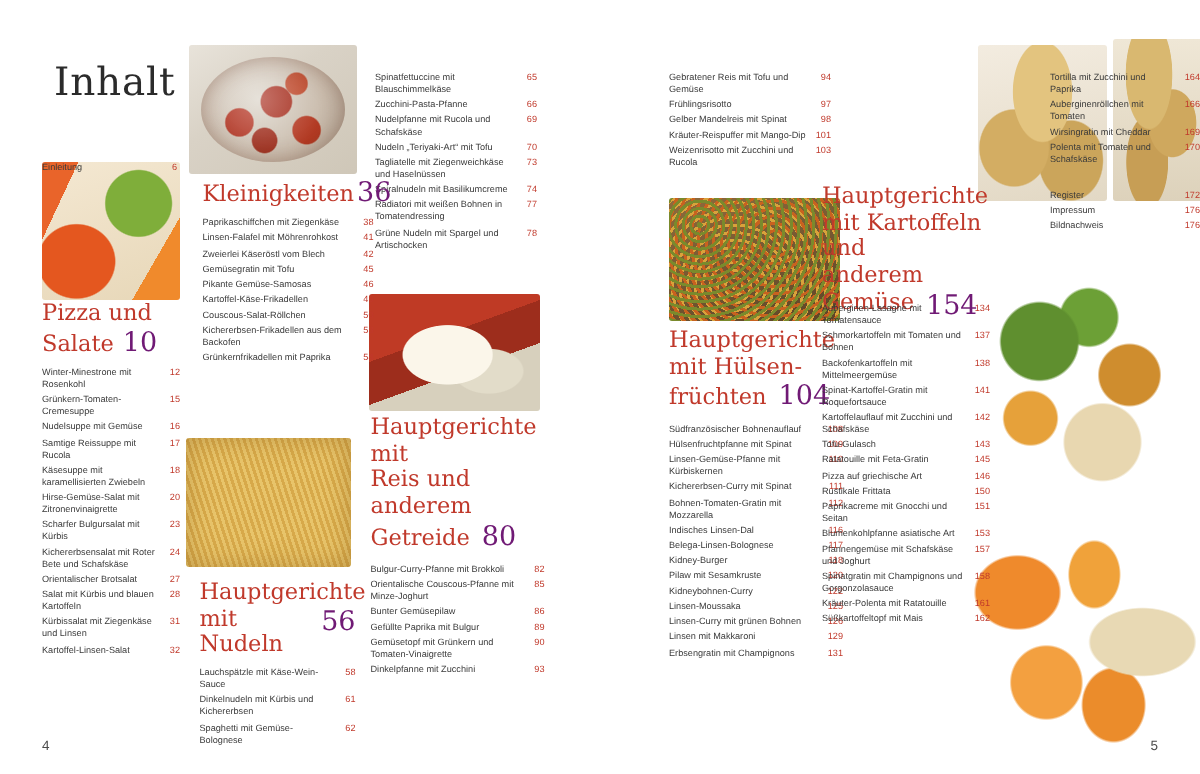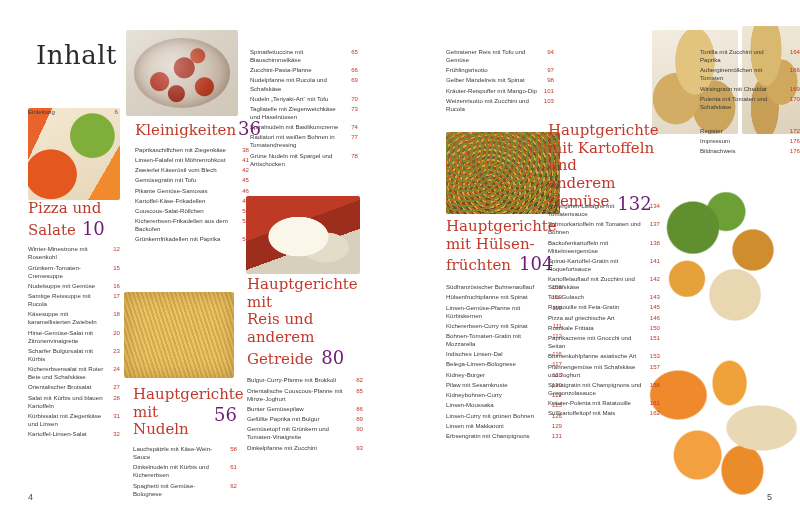--- a/index.html
+++ b/index.html
@@ -551,21 +551,21 @@
       </div>
     </div>
 
     <div style="position:absolute; left:148px; top:122px; width:130px;">
       <div class="section-head">
         <div>Hauptgerichte</div>
         <div>mit Kartoffeln und</div>
         <div>anderem</div>
         <div style="display:flex; align-items:flex-start; gap:8px;">
           <span>Gemüse</span>
-          <span class="num">132</span>
+          <span class="num">154</span>
         </div>
       </div>
     </div>
 
     <div style="position:absolute; left:148px; top:202px; width:112px;">
       <div class="toc">
         <div class="row">
             <span class="label">Auberginen-Lasagne mit Tomatensauce</span>
             <span class="pg">134</span>
           </div>

